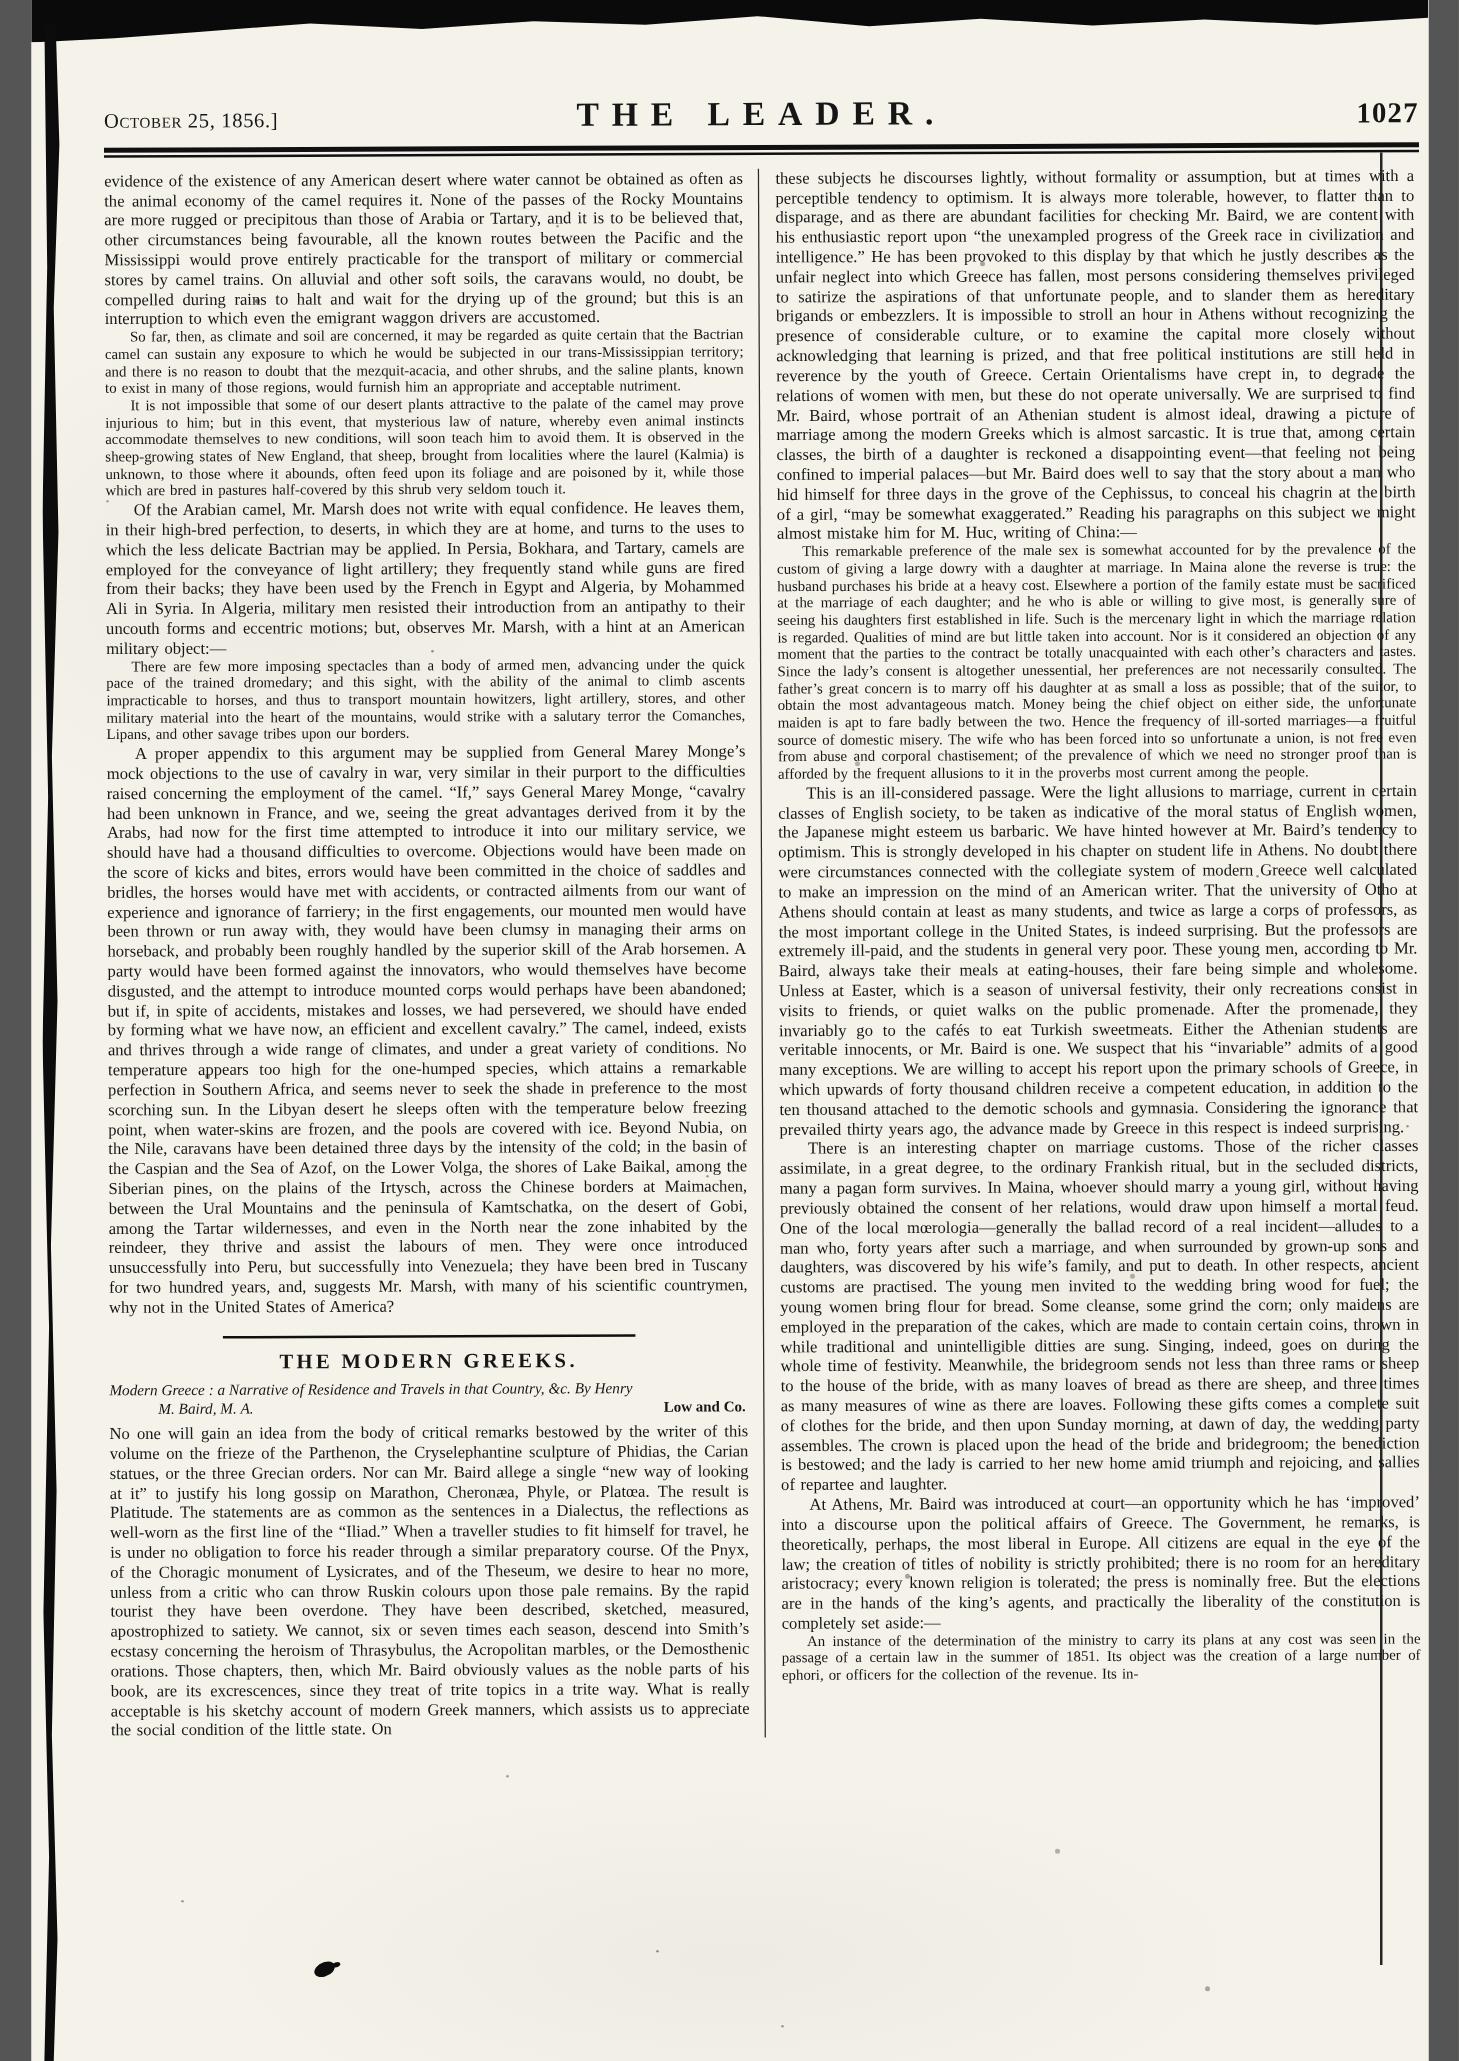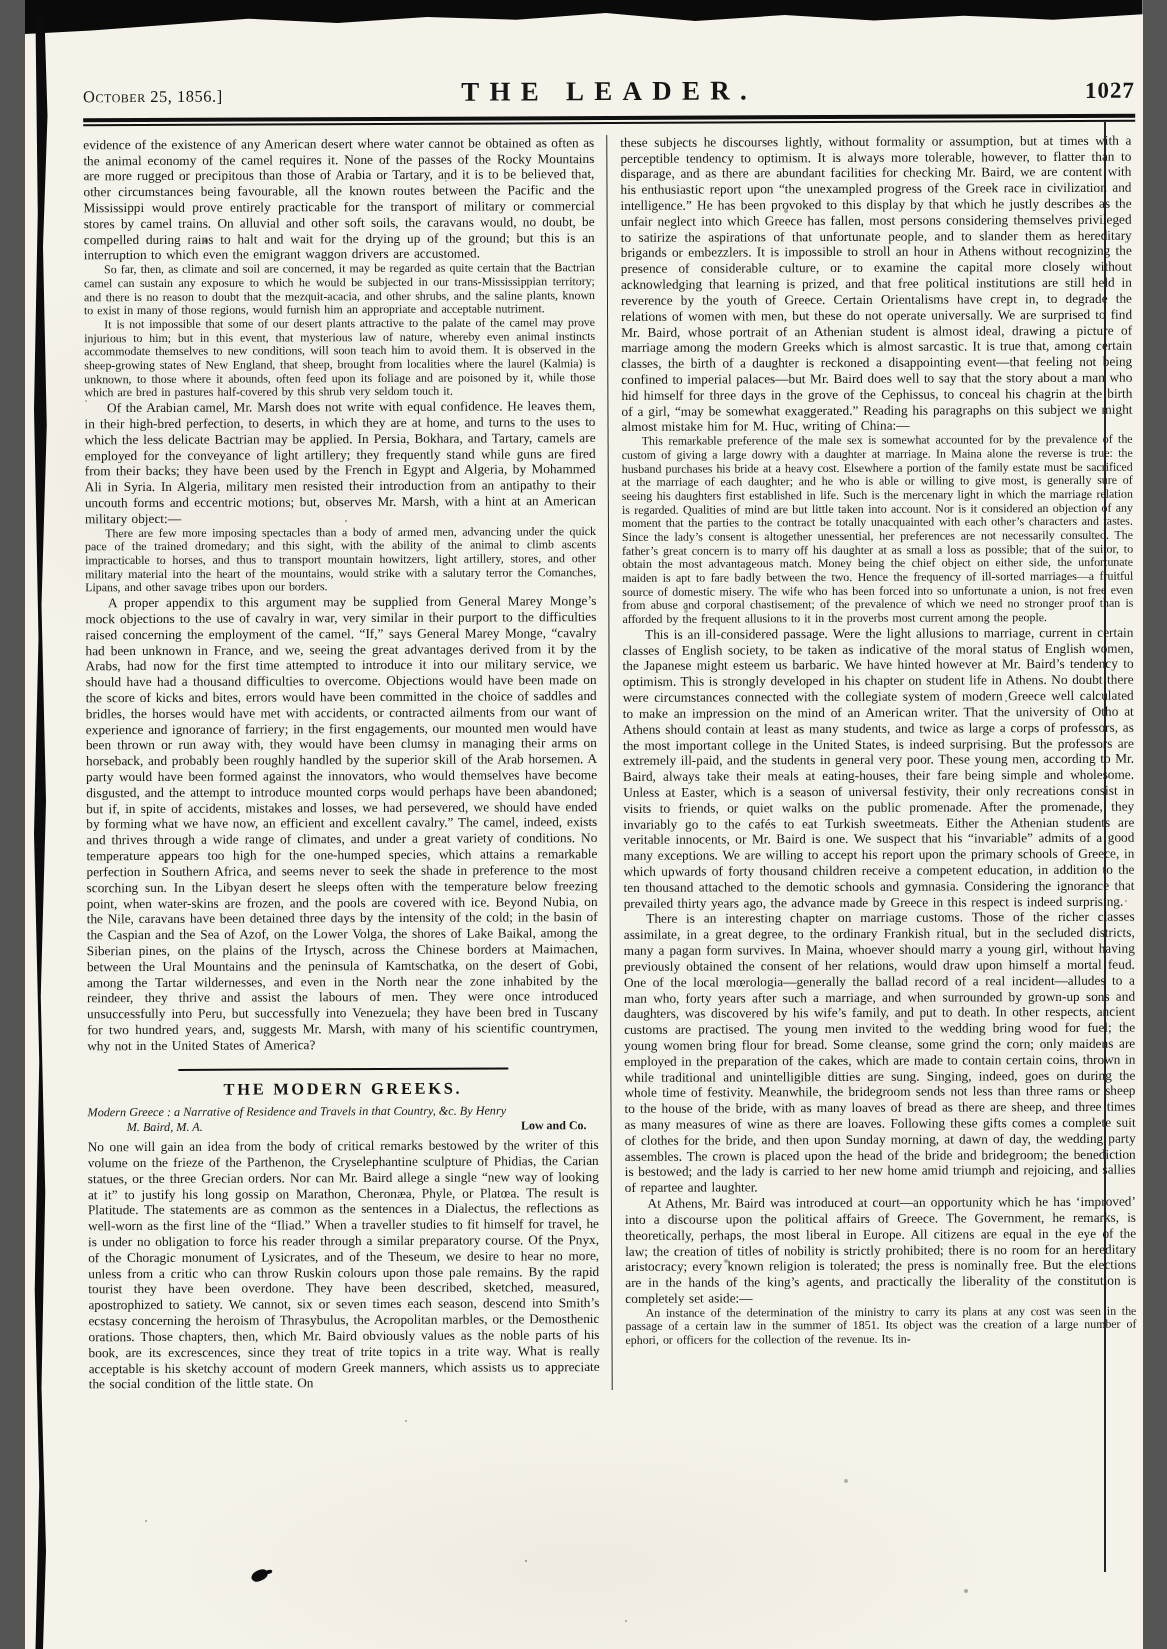--- a/index.html
+++ b/index.html
@@ -57,21 +57,21 @@
   .col{width:511px;}
   .col.left{padding-right:12px;}
   .col.right{border-left:1.5px solid #2b2b2b;padding-left:13px;}
   .para{margin:0;text-align:justify;font-size:13.3px;line-height:1.19;text-indent:1.7em;word-spacing:.09em;}
   .para.flush{text-indent:0;}
   .para.quote{font-size:11.9px;line-height:1.15;}
   .section-rule{width:330px;height:0;border-top:2.6px solid #101010;margin:15px auto 9px auto;}
   .section-heading{text-align:center;font-size:16.5px;letter-spacing:.16em;font-weight:bold;margin:0 0 5px 0;}
   .citation{position:relative;font-size:12.2px;font-style:italic;margin:0 0 4px 0;line-height:1.25;}
   .citation .cit-text{display:block;padding-left:3.2em;text-indent:-3.2em;padding-right:80px;}
-  .citation .pub{position:absolute;right:12px;bottom:0;font-style:normal;font-weight:600;font-size:12px;}
+  .citation .pub{position:absolute;right:2px;bottom:0;font-style:normal;font-weight:600;font-size:12px;}
   .edge-rule{position:absolute;top:122px;right:37px;width:2px;height:1450px;background:#262626;}
 </style>
 </head>
 <body>
 
 <div class="sheet">
   <div class="top-edge"></div>
   <div class="left-stripe"></div>
   <div class="specks"></div>
   <div class="edge-rule"></div>

